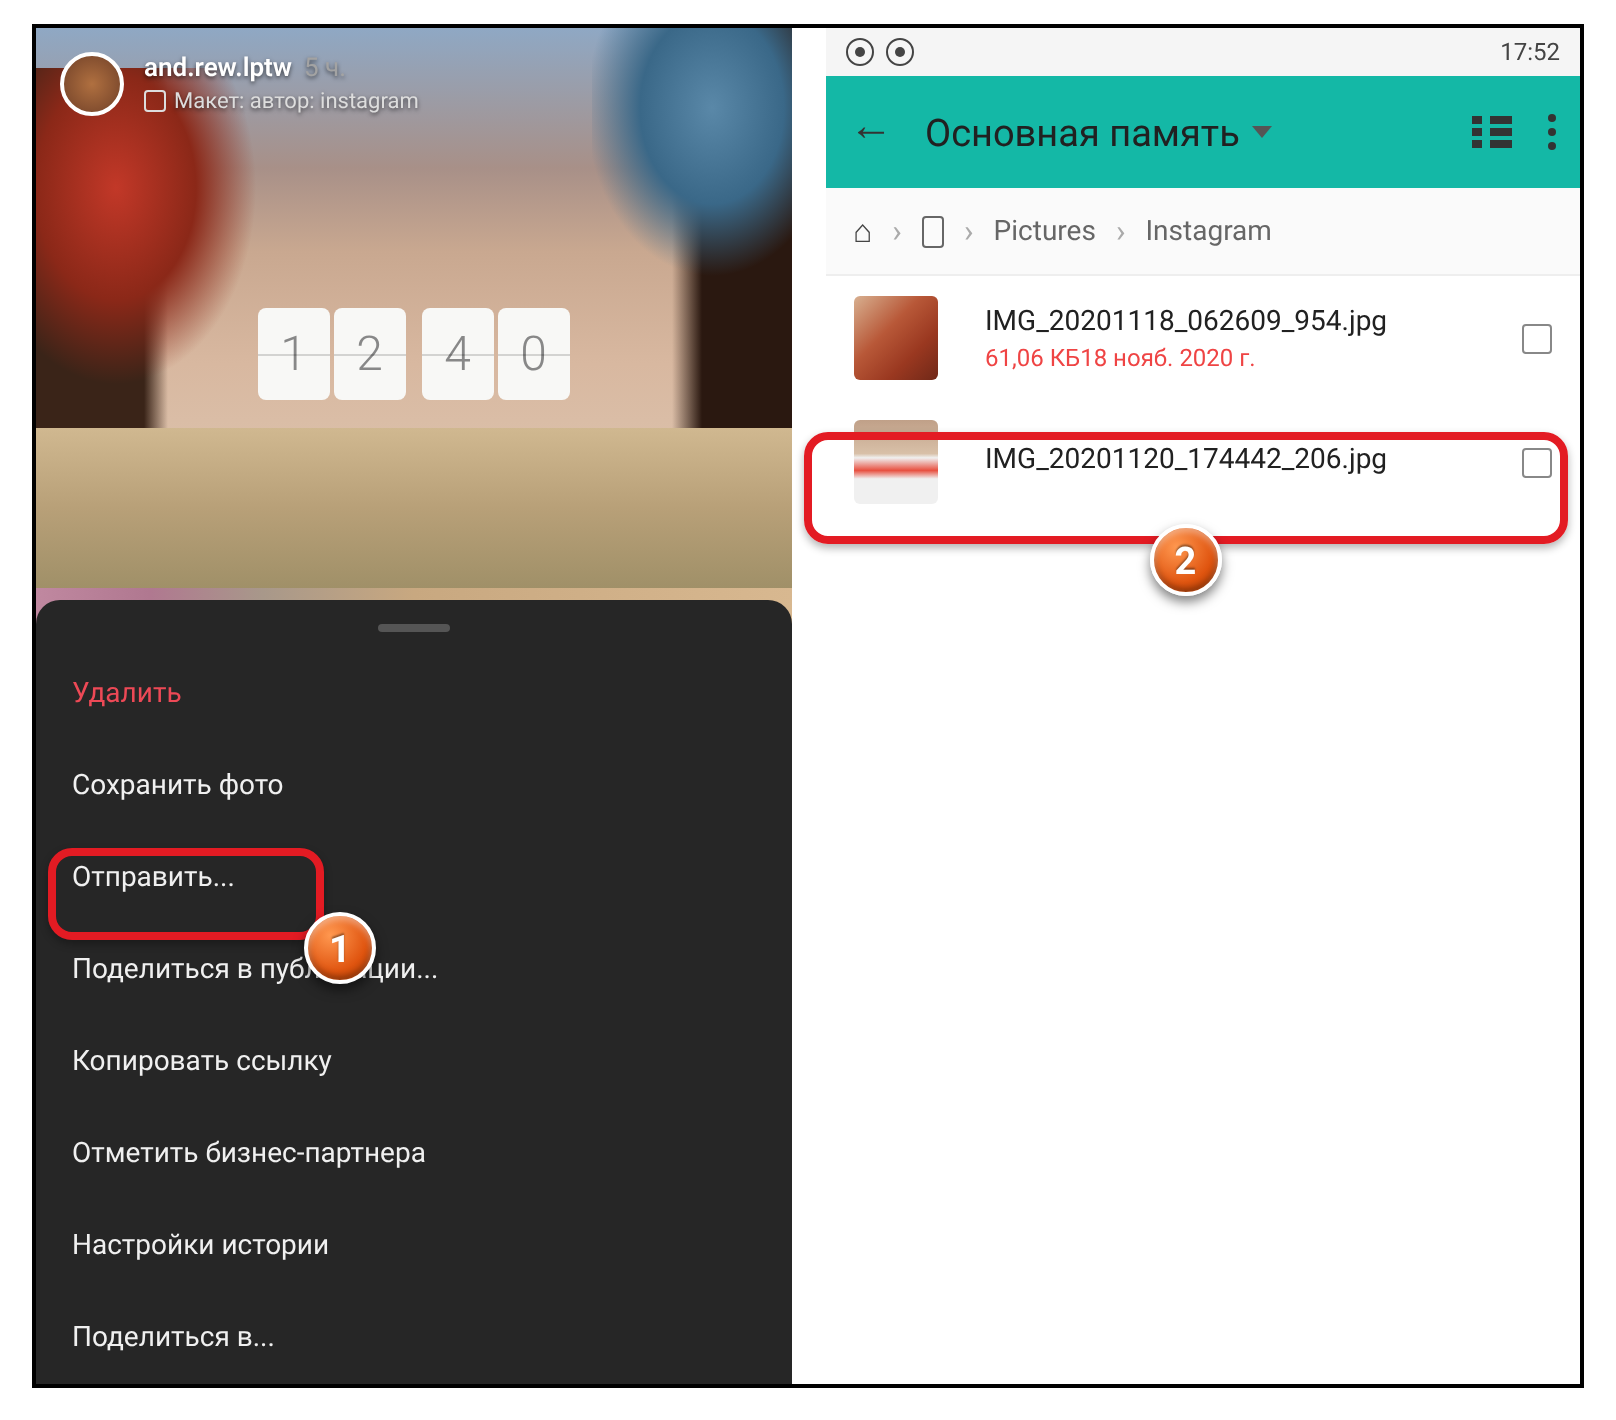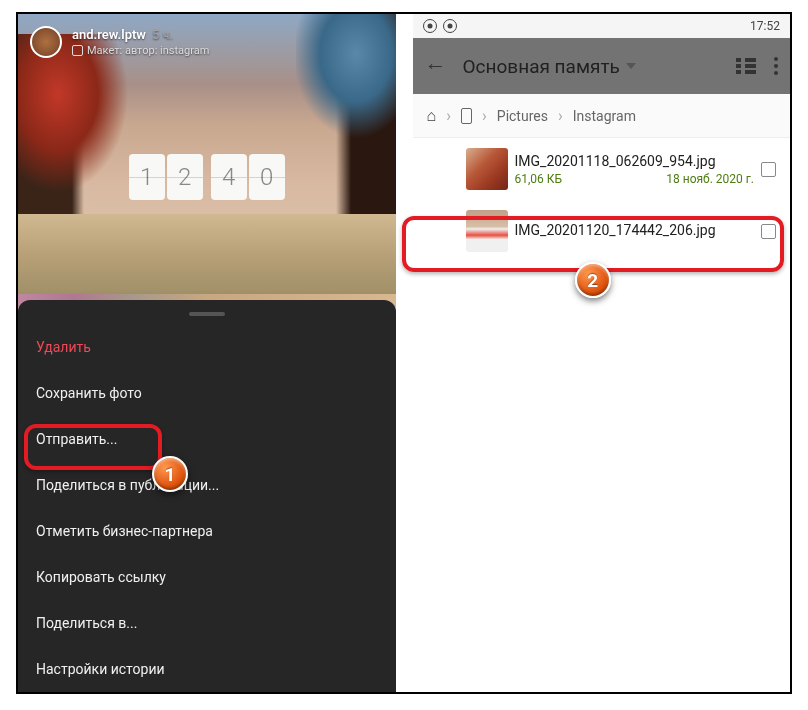--- a/index.html
+++ b/index.html
@@ -43,43 +43,43 @@
 .badge-1 { top: 442px; left: 134px; }
 .badge-2 { top: 248px; left: 50%; transform: translateX(-50%); }
 
 
 .statusbar { height: 24px; background: #F5F5F5; display: flex; align-items: center; padding: 0 10px; font-size: 12px; color: #444; }
 .status-icons { display: flex; gap: 6px; align-items: center; }
 .status-icon { width: 14px; height: 14px; border: 1.5px solid #444; border-radius: 50%; position: relative; }
 .status-icon::after { content: ''; position: absolute; width: 5px; height: 5px; background: #444; border-radius: 50%; top: 50%; left: 50%; transform: translate(-50%,-50%); }
 .status-time { margin-left: auto; }
 
-.toolbar { height: 56px; display: flex; align-items: center; padding: 0 12px; gap: 18px; background: #737373; }
+.toolbar { height: 56px; display: flex; align-items: center; padding: 0 12px; gap: 18px; background: #14b8a6; }
 .tb-title { font-size: 19px; color: #212121; display: flex; align-items: center; gap: 6px; flex: 1; }
 .arrow-down { width: 0; height: 0; border-left: 5px solid transparent; border-right: 5px solid transparent; border-top: 6px solid #555; }
 .tb-icon { width: 20px; height: 20px; position: relative; }
 .back-arrow::before { content: '←'; font-size: 22px; color: #333; position: absolute; top: -6px; }
 .list-icon { display: grid; grid-template-columns: 6px 1fr; grid-template-rows: repeat(3,4px); gap: 2px 3px; width: 20px; }
 .list-icon span { background: #333; }
 .list-icon span:nth-child(odd) { width: 5px; }
 .more-icon { display: flex; flex-direction: column; gap: 3px; align-items: center; }
 .more-icon span { width: 4px; height: 4px; background: #333; border-radius: 50%; }
 
 .breadcrumb { height: 44px; display: flex; align-items: center; padding: 0 14px; gap: 10px; color: #666; font-size: 14px; background: #FAFAFA; border-bottom: 1px solid #EEE; }
 .bc-home { font-size: 16px; color: #444; }
 .bc-phone { width: 11px; height: 16px; border: 1.5px solid #666; border-radius: 2px; }
 .bc-sep { color: #AAA; font-size: 16px; }
 
-.file-row { display: flex; align-items: center; padding: 10px 14px; gap: 7px; margin-left: 39px; }
+.file-row { display: flex; align-items: center; padding: 10px 14px; gap: 24px; }
 .thumb { width: 42px; height: 42px; border-radius: 3px; background: #DDD; }
 .thumb-1 { background: linear-gradient(135deg, #D8B090 0%, #B85838 40%, #9A3820 70%, #702818 100%); }
 .thumb-2 { background: linear-gradient(180deg, #C0A088 0%, #D8C0A8 40%, #F0F0F0 45%, #E85040 60%, #F0F0F0 70%); }
 .file-info { flex: 1; }
 .file-name { font-size: 14px; color: #212121; margin-bottom: 3px; }
-.file-meta { display: flex; justify-content: space-between; font-size: 12px; color: #4d7c0f; }
+.file-meta { display: flex; justify-content: flex-start; font-size: 12px; color: #ef4444; }
 .checkbox { width: 15px; height: 15px; border: 1.5px solid #888; border-radius: 2px; }
 </style>
 </head>
 <body>
 
 <div class="frame">
 
   <div class="panel panel-left">
     <div class="story-bg">
       <div class="sky-top"></div>
@@ -114,24 +114,24 @@
         </div>
       </div>
     </div>
 
     <div class="bottom-sheet">
       <div class="sheet-handle"></div>
       <div class="sheet-item danger">Удалить</div>
       <div class="sheet-item">Сохранить фото</div>
       <div class="sheet-item">Отправить...</div>
       <div class="sheet-item">Поделиться в публикации...</div>
+      <div class="sheet-item">Копировать ссылку</div>
       <div class="sheet-item">Отметить бизнес-партнера</div>
-      <div class="sheet-item">Копировать ссылку</div>
+      <div class="sheet-item">Настройки истории</div>
       <div class="sheet-item">Поделиться в...</div>
-      <div class="sheet-item">Настройки истории</div>
     </div>
 
     <div class="highlight-red hl-save"></div>
     <div class="badge badge-1">1</div>
   </div>
 
   <div class="panel panel-right">
     <div class="statusbar">
       <div class="status-icons">
         <span class="status-icon"></span>

